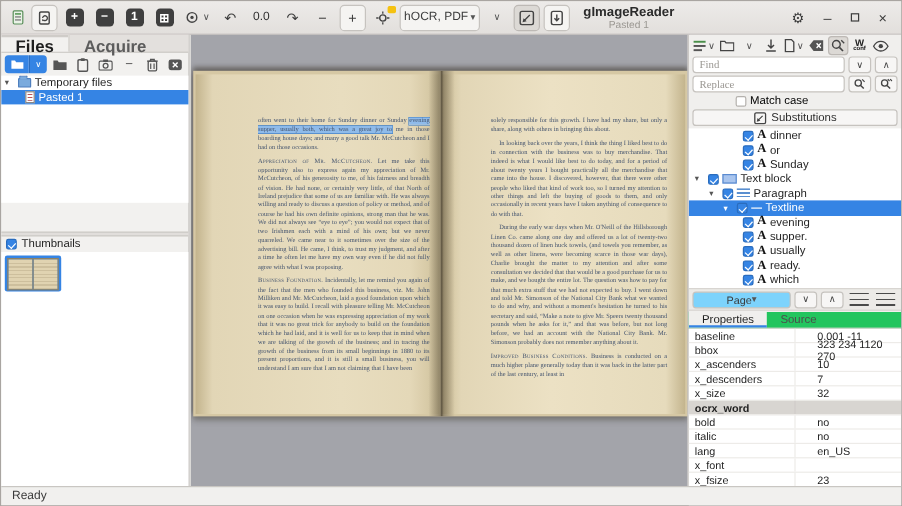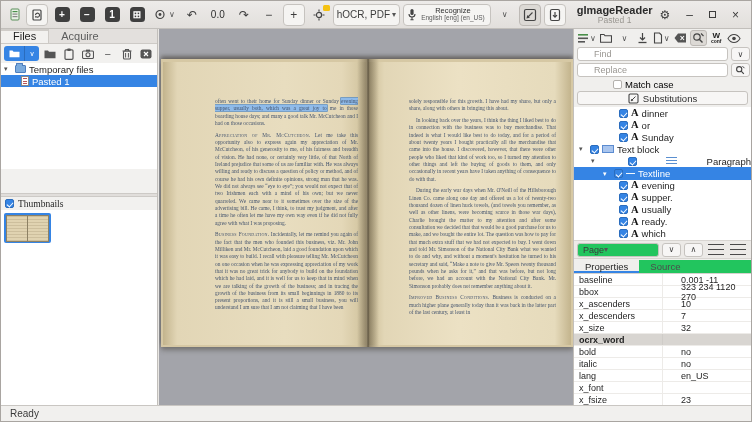--- a/index.html
+++ b/index.html
@@ -34,21 +34,21 @@
 
   
   .statusbar { position:absolute; left:0; right:0; bottom:0; height:16px; background:#f1f0ee;
     border-top:1px solid #c9c6c2; display:flex; align-items:center; padding:0 9px; font-size:10px; color:#3a3a3a; }
 
   
   .left-panel { position:absolute; top:28px; left:0; width:157px; bottom:16px;
     background:#f2f1ef; border-right:1px solid #c2bfbb; }
   .lp-tabs { position:absolute; top:0; left:0; right:0; height:15px; display:flex;
     background:#e3e0dd; border-bottom:1px solid #cdcac6; }
-  .lp-tab { padding:1px 12px; font-size:11px; color:#5c5c5c; }
+  .lp-tab { padding:1px 12px; font-size:14px; color:#5c5c5c;font-weight:bold; }
   .lp-tab.active { background:#f2f1ef; color:#1f1f1f; border-right:1px solid #cdcac6;
     box-shadow:inset 0 2px 0 #cfccc8; }
   .lp-toolbar { position:absolute; top:15px; left:0; right:0; height:19px; display:flex;
     align-items:center; padding:0 3px; gap:3px; }
   .split { display:flex; }
   .split-main { width:20px; height:15px; background:#3584e4; border-radius:3px 0 0 3px;
     display:flex; align-items:center; justify-content:center; }
   .split-arrow { width:15px; height:15px; background:#3584e4; border-radius:0 3px 3px 0;
     border-left:1px solid #2a6cbd; color:#fff; font-size:7px; display:flex; align-items:center; justify-content:center; }
   .mini-btn { width:17px; height:15px; display:flex; align-items:center; justify-content:center; }
@@ -58,21 +58,21 @@
   .exp { font-size:7px; color:#555; width:8px; }
   .folder-ic { width:11px; height:8px; background:#7babdd; border:1px solid #4f7fbe; border-radius:1px; position:relative; }
   .folder-ic::before { content:""; position:absolute; top:-3px; left:0; width:5px; height:2px;
     background:#7babdd; border:1px solid #4f7fbe; border-bottom:none; border-radius:1px 1px 0 0; }
   .page-ic { width:8px; height:10px; background:#fff; border:1px solid #888; position:relative; }
   .page-ic::before { content:""; position:absolute; inset:1px; background:
     repeating-linear-gradient(#b55 0 1px, transparent 1px 2.5px); }
   .splitter { position:absolute; top:164px; left:0; right:0; height:4px; background:#e1dedb;
     border-top:1px solid #cdcac6; border-bottom:1px solid #cdcac6; }
   .thumb-head { position:absolute; top:168px; left:0; right:0; height:13px; display:flex;
-    align-items:center; gap:4px; padding:0 4px; font-size:9.5px; color:#1f1f1f;font-family:Liberation Serif, serif; }
+    align-items:center; gap:4px; padding:0 4px; font-size:9.5px; color:#1f1f1f; }
   .thumb-area { position:absolute; top:181px; left:0; right:0; bottom:0; background:#ffffff; }
   .thumb-tile { position:absolute; top:3px; left:3px; width:47px; height:30px; background:#3584e4;
     border-radius:2px; padding:2px; }
   .thumb-img { height:27px; display:flex; }
   .thumb-img .half { flex:1; background:repeating-linear-gradient(#cdbf9d 0 1px, #e0d3b1 1px 3px); border:1px solid #8d8164; }
   .thumb-img .half:first-child { border-right:none; }
   .thumb-cap { text-align:center; color:#fff; font-size:8px; line-height:12px; }
 
   
   .cb { width:9px; height:9px; border-radius:2px; flex:none; position:relative; }
@@ -106,42 +106,42 @@
     background:#f0efed; border-left:1px solid #c2bfbb; font-size:9.5px; }
   .rp-toolbar { position:absolute; top:0; left:0; right:0; height:18px; display:flex;
     align-items:center; gap:1px; padding:0 2px; }
   .rbtn { height:16px; min-width:17px; display:flex; align-items:center; justify-content:center;
     border-radius:3px; gap:1px; padding:0 1px; color:#3c3c3c; }
   .rbtn.pressed { border:1px solid #bdb9b5; background:#dcd9d5; }
   .wconf { display:flex; flex-direction:column; line-height:.9; align-items:center; }
   .wconf .w { font-size:8px; font-weight:bold; color:#222; }
   .wconf .c { font-size:5px; font-weight:bold; color:#222; }
   .rp-row { position:absolute; left:0; right:0; display:flex; gap:3px; padding:0 3px; align-items:center; }
-  .inp { flex:1; height:14px; font-size:9px; padding:0 16px; border:1px solid #c6c3bf; border-radius:3px;
-    background:#fff; color:#2e2e2e; font-family:Liberation Sans, sans-serif; outline:none; }
+  .inp { flex:1; height:14px; font-size:9px; padding:0 5px; border:1px solid #c6c3bf; border-radius:3px;
+    background:#fff; color:#2e2e2e; font-family:Liberation Serif, serif; outline:none; }
   .inp::placeholder { color:#9a9792; }
   .sqb { width:19px; height:14px; border:1px solid #c6c3bf; border-radius:3px; background:#f7f6f5;
     display:flex; align-items:center; justify-content:center; font-size:8px; color:#444; flex:none; }
   .subsbtn { position:absolute; left:3px; right:3px; top:62px; height:14px; border:1px solid #c6c3bf;
     border-radius:3px; background:#f7f6f5; display:flex; align-items:center; justify-content:center;
     gap:4px; font-size:9.5px; color:#2e2e2e; }
   .hocr-tree { position:absolute; top:78px; left:0; right:0; height:133px; background:#fff; overflow:hidden; }
   .trow { display:flex; align-items:center; height:12.1px; gap:3px; color:#1f1f1f; }
   .trow.sel { background:#3584e4; color:#fff; }
   .trow.sel .exp { color:#fff; }
-  .ind-b { padding-left:5px; } .ind-p { padding-left:17px;justify-content:space-between; } .ind-l { padding-left:29px; } .ind-w { padding-left:45px; }
+  .ind-b { padding-left:5px; } .ind-p { padding-left:17px; } .ind-l { padding-left:29px; } .ind-w { padding-left:45px; }
   .i-word { font-family:"Liberation Serif",serif; font-weight:bold; font-size:10.5px; color:#141414; line-height:1; }
   .i-block { width:12px; height:8px; background:#a9c5ee; border:1px solid #5b8bd0; flex:none; }
   .i-para { width:11px; height:8px; flex:none; background:repeating-linear-gradient(#5a8fd0 0 1.4px, transparent 1.4px 3px); }
   .i-line { font-size:9px; font-weight:bold; line-height:1; }
   .rp-pagenav { position:absolute; top:211px; left:0; right:0; height:19px; background:#eceae7;
     border-top:1px solid #d8d5d1; border-bottom:1px solid #d8d5d1; display:flex; align-items:center;
     gap:3px; padding:0 3px; }
-  .combo { width:82px; height:14px; border:1px solid #c6c3bf; border-radius:3px; background:#22c55e;
-    display:flex; align-items:center; justify-content:flex-start; padding:0 5px; font-size:9px; color:#3a3a3a; }
+  .combo { width:82px; height:14px; border:1px solid #c6c3bf; border-radius:3px; background:#7dd3fc;
+    display:flex; align-items:center; justify-content:center; padding:0 5px; font-size:9px; color:#3a3a3a; }
   .treeops { width:16px; height:11px; flex:none;
     background:repeating-linear-gradient(#4a4a4a 0 1.4px, transparent 1.4px 4.8px); }
   .rp-tabs { position:absolute; top:231px; left:0; right:0; height:14px; display:flex; background:#22c55e;
     border-bottom:1px solid #d5d2ce; }
   .rp-tab { padding:1px 11px; font-size:9.5px; color:#4c4c4c; }
   .rp-tab.active { background:#f0efed; color:#1f1f1f; box-shadow:inset 0 -2px 0 #3584e4; }
   .props { position:absolute; top:245px; left:0; right:0; height:148px; background:#fff; }
   .prow { display:flex; height:12px; border-bottom:1px solid #edebe8; align-items:center; font-size:9px; }
   .pkey { width:88px; padding-left:5px; color:#1f1f1f; }
   .pval { flex:1; padding-left:18px; color:#1f1f1f; border-left:1px solid #edebe8; height:100%; display:flex; align-items:center; }
@@ -209,31 +209,20 @@
       <svg width="14" height="14" viewBox="0 0 14 14">
           <circle cx="7" cy="7" r="2.6" fill="none" stroke="#444" stroke-width="1.2"></circle>
           <path d="M7 1.5v2M7 10.5v2M1.5 7h2M10.5 7h2" stroke="#444" stroke-width="1.1"></path>
         </svg>
       <span class="badge"></span>
     </div>
     <div class="tbtn framed" style="font-size:10px;">
       <span>hOCR, PDF</span>
       <span class="carat">▾</span>
     </div>
-    <div class="tbtn framed">
-      <svg width="10" height="13" viewBox="0 0 10 13">
-          <rect x="3.4" y="1" width="3.2" height="6" rx="1.6" fill="#444"></rect>
-          <path d="M2 6a3 3 0 0 0 6 0" fill="none" stroke="#444" stroke-width="1.1"></path>
-          <path d="M5 9v2.5M3.4 11.8h3.2" stroke="#444" stroke-width="1.1"></path>
-        </svg>
-      <span class="recog">
-        <span class="l1">Recognize</span>
-        <span class="l2">English [eng] (en_US)</span>
-      </span>
-    </div>
     <div class="tbtn">
         <span class="carat">∨</span>
       </div>
     <div class="tbtn pressed">
       <svg width="14" height="14" viewBox="0 0 14 14">
           <rect x="1.5" y="1.5" width="11" height="11" rx="1.5" fill="none" stroke="#444" stroke-width="1.2"></rect>
           <path d="M4.5 9.5 L9.5 4.5 M4.2 9.8 L5.8 9.4 L4.6 8.2 Z" stroke="#444" stroke-width="1.1" fill="#444"></path>
         </svg>
     </div>
     <div class="tbtn framed">

